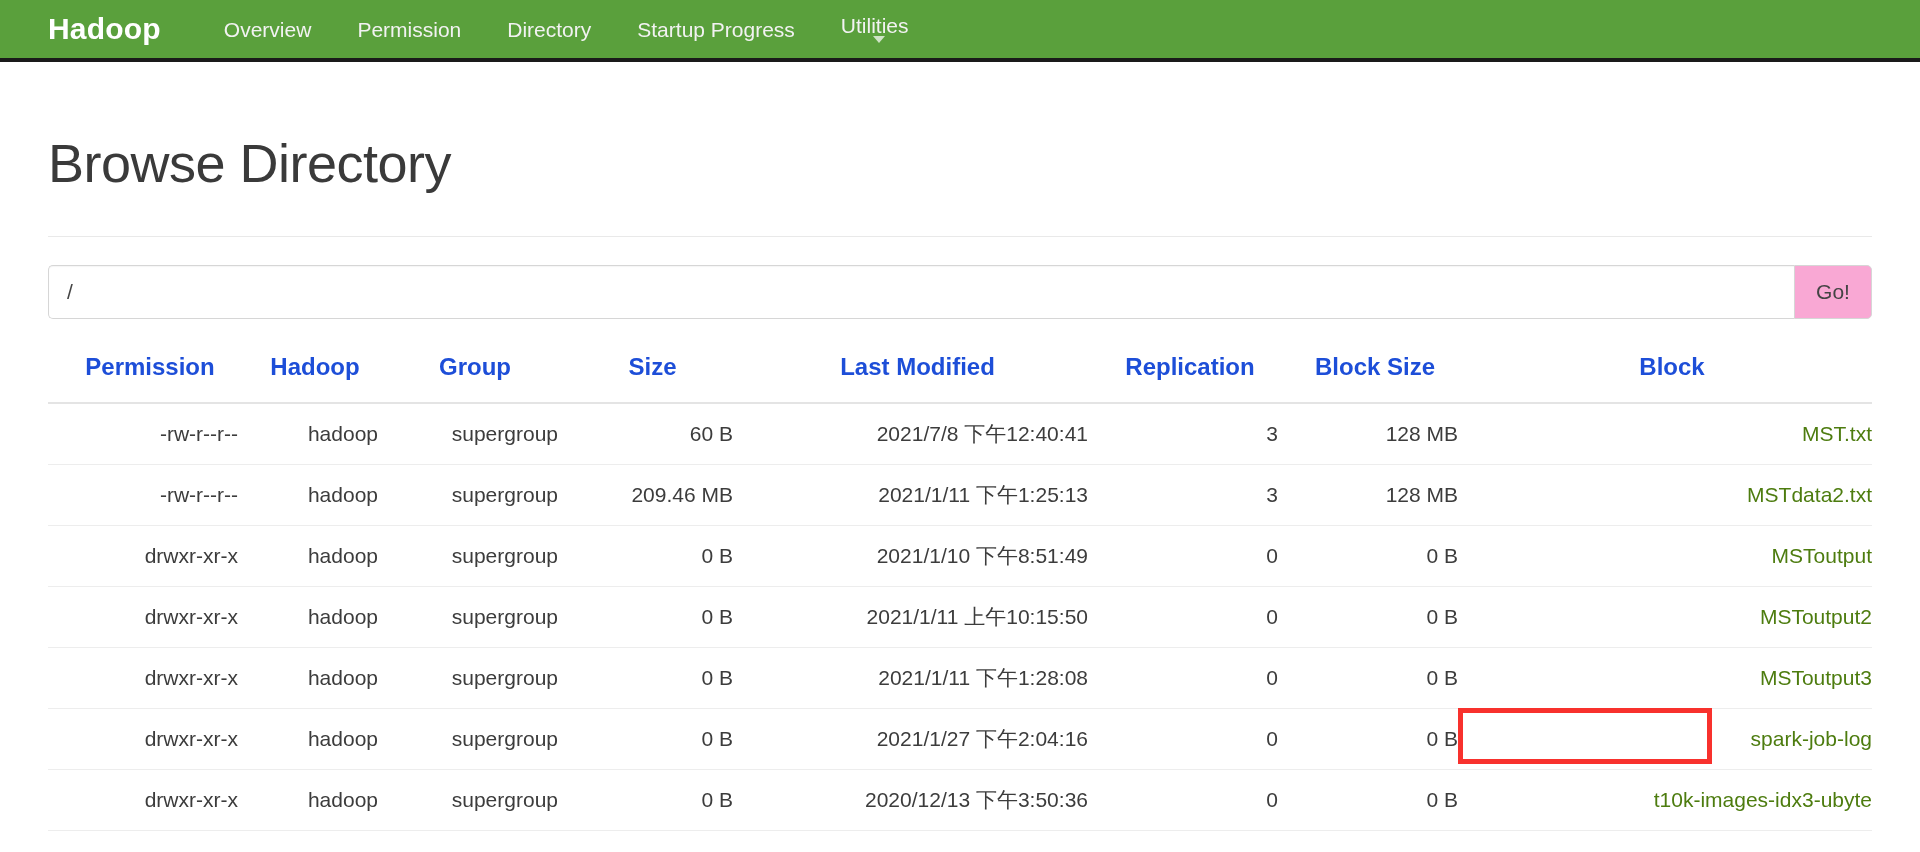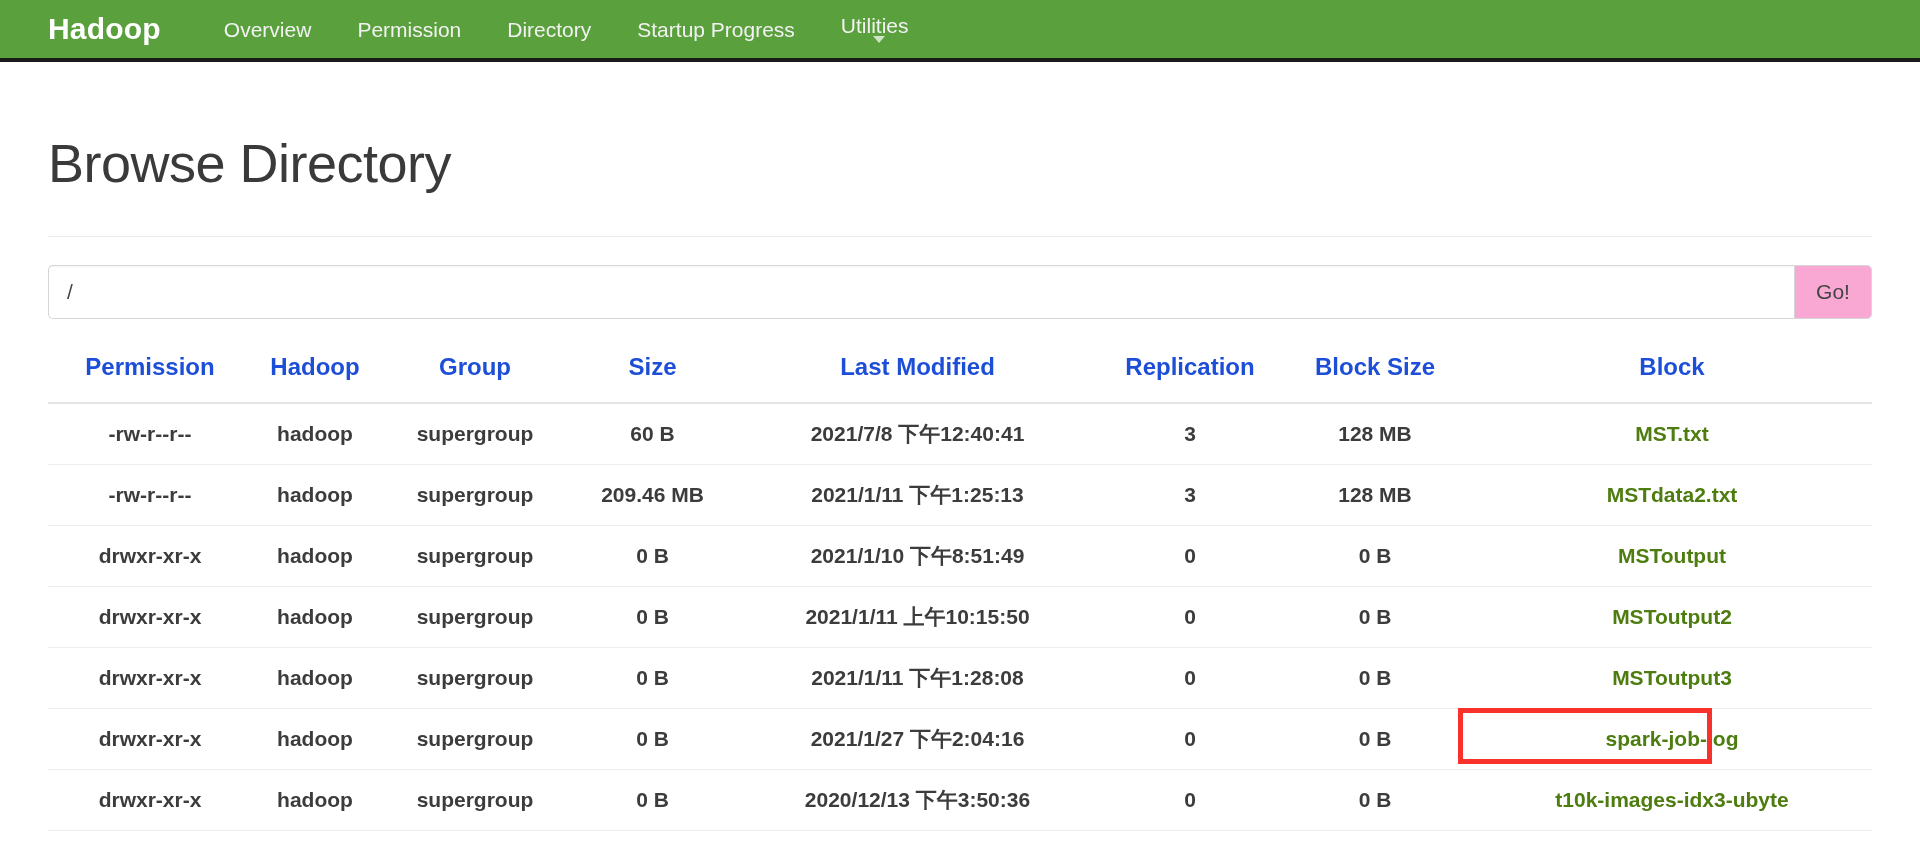--- a/index.html
+++ b/index.html
@@ -143,23 +143,23 @@
   table.files th {
     text-align: center;
     font-size: 24px;
     font-weight: 700;
     color: #1d4ed8;
     padding: 0 0 21px 14px;
     border-bottom: 2px solid #e4e4e4;
     white-space: nowrap;
   }
   table.files td {
-    text-align: center;
-    font-size: 21px;
-    font-weight: 700;
+    text-align: right;
+    font-size: 21px;
+    font-weight: 400;
     color: #3c3c3c;
     padding: 16px 0 16px 14px;
     border-bottom: 1px solid #ededed;
     white-space: nowrap;
     vertical-align: middle;
     height: 59px;
   }
   table.files tbody tr:last-child td { border-bottom: 1px solid #ededed; }
 
   .col-perm      { width: 190px; }

